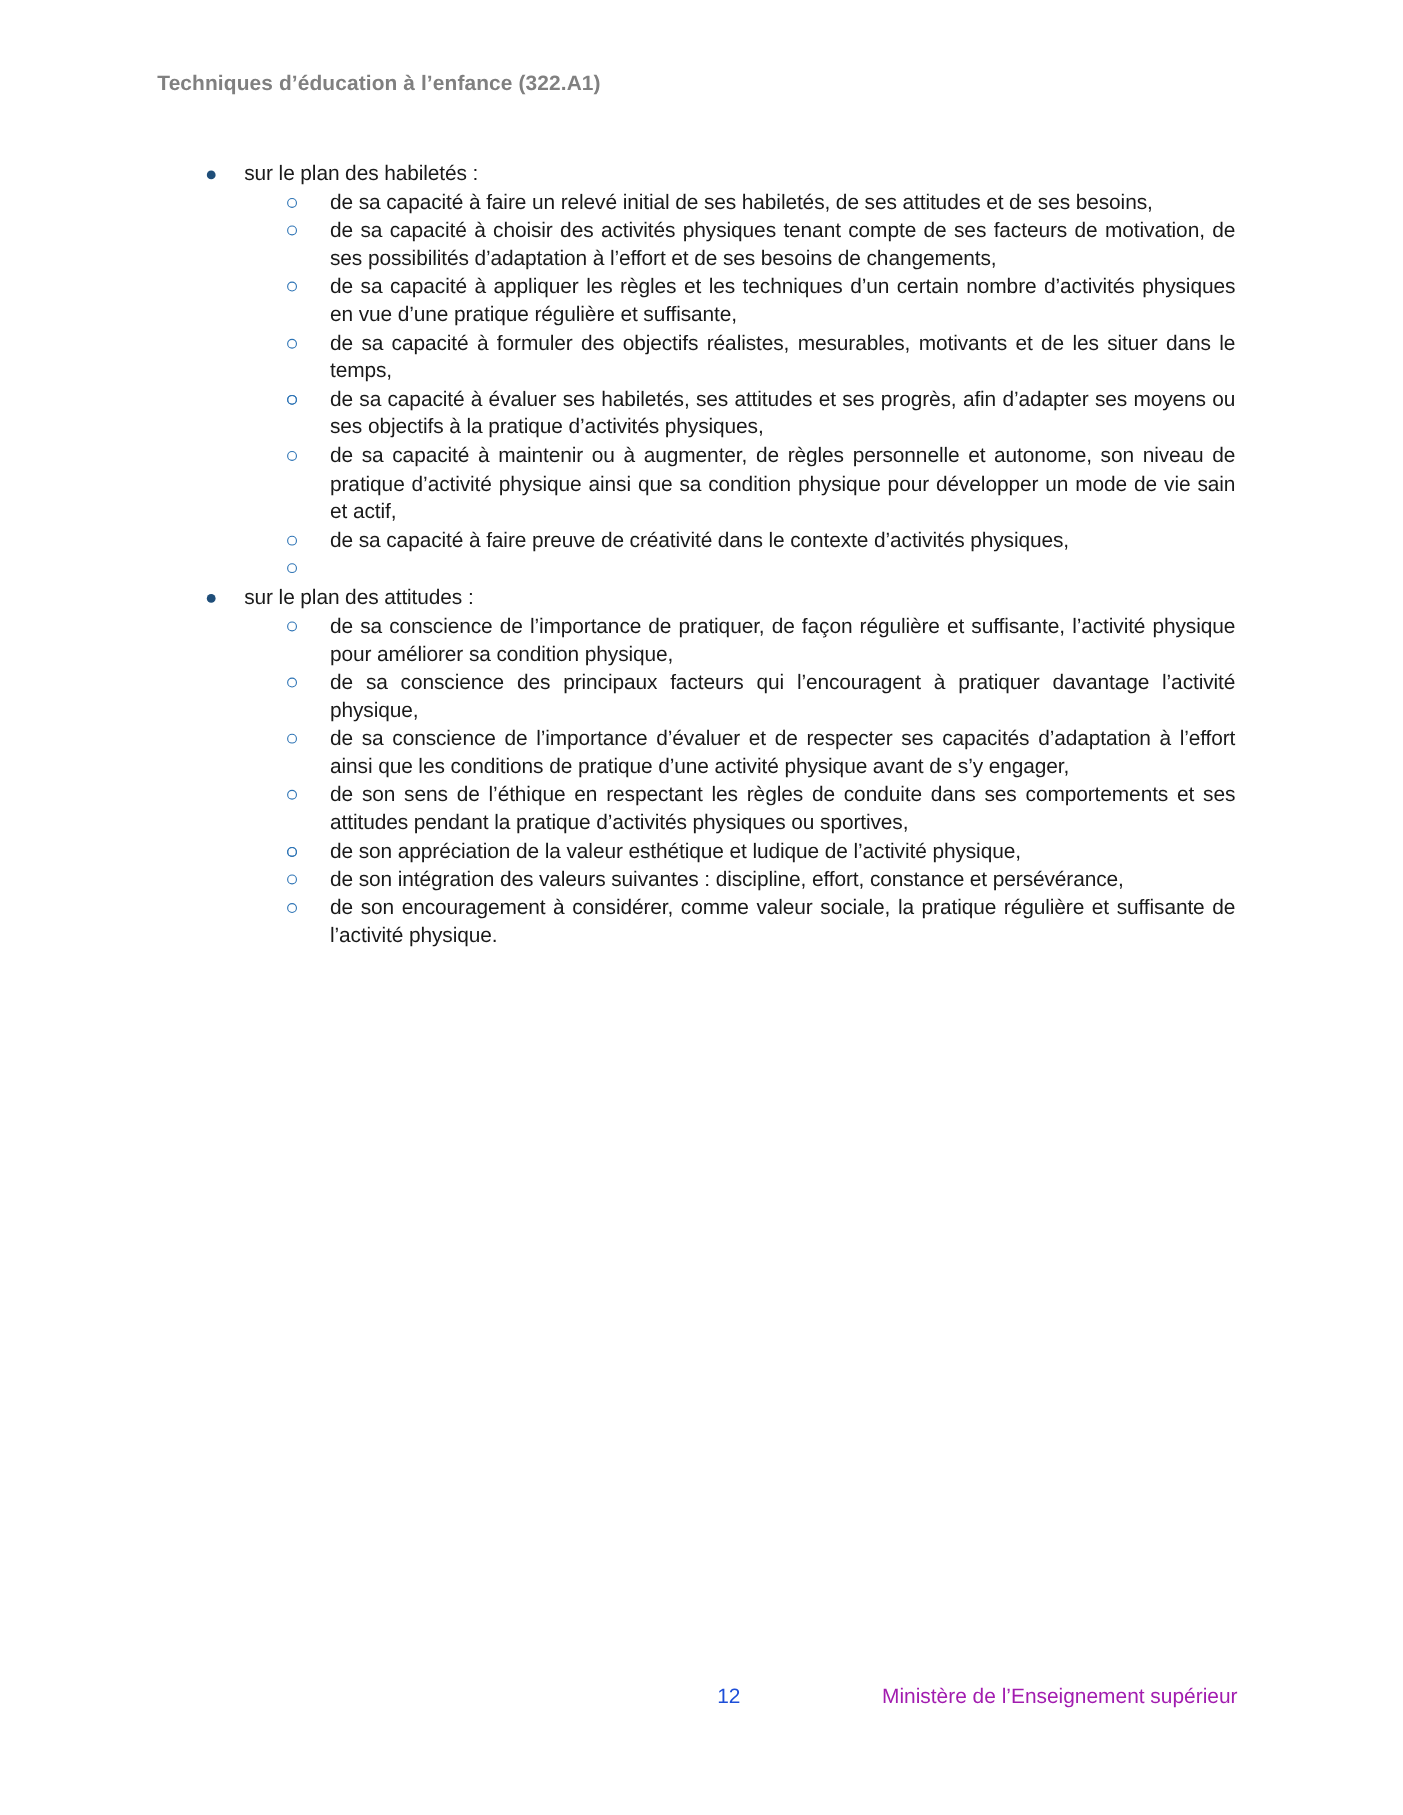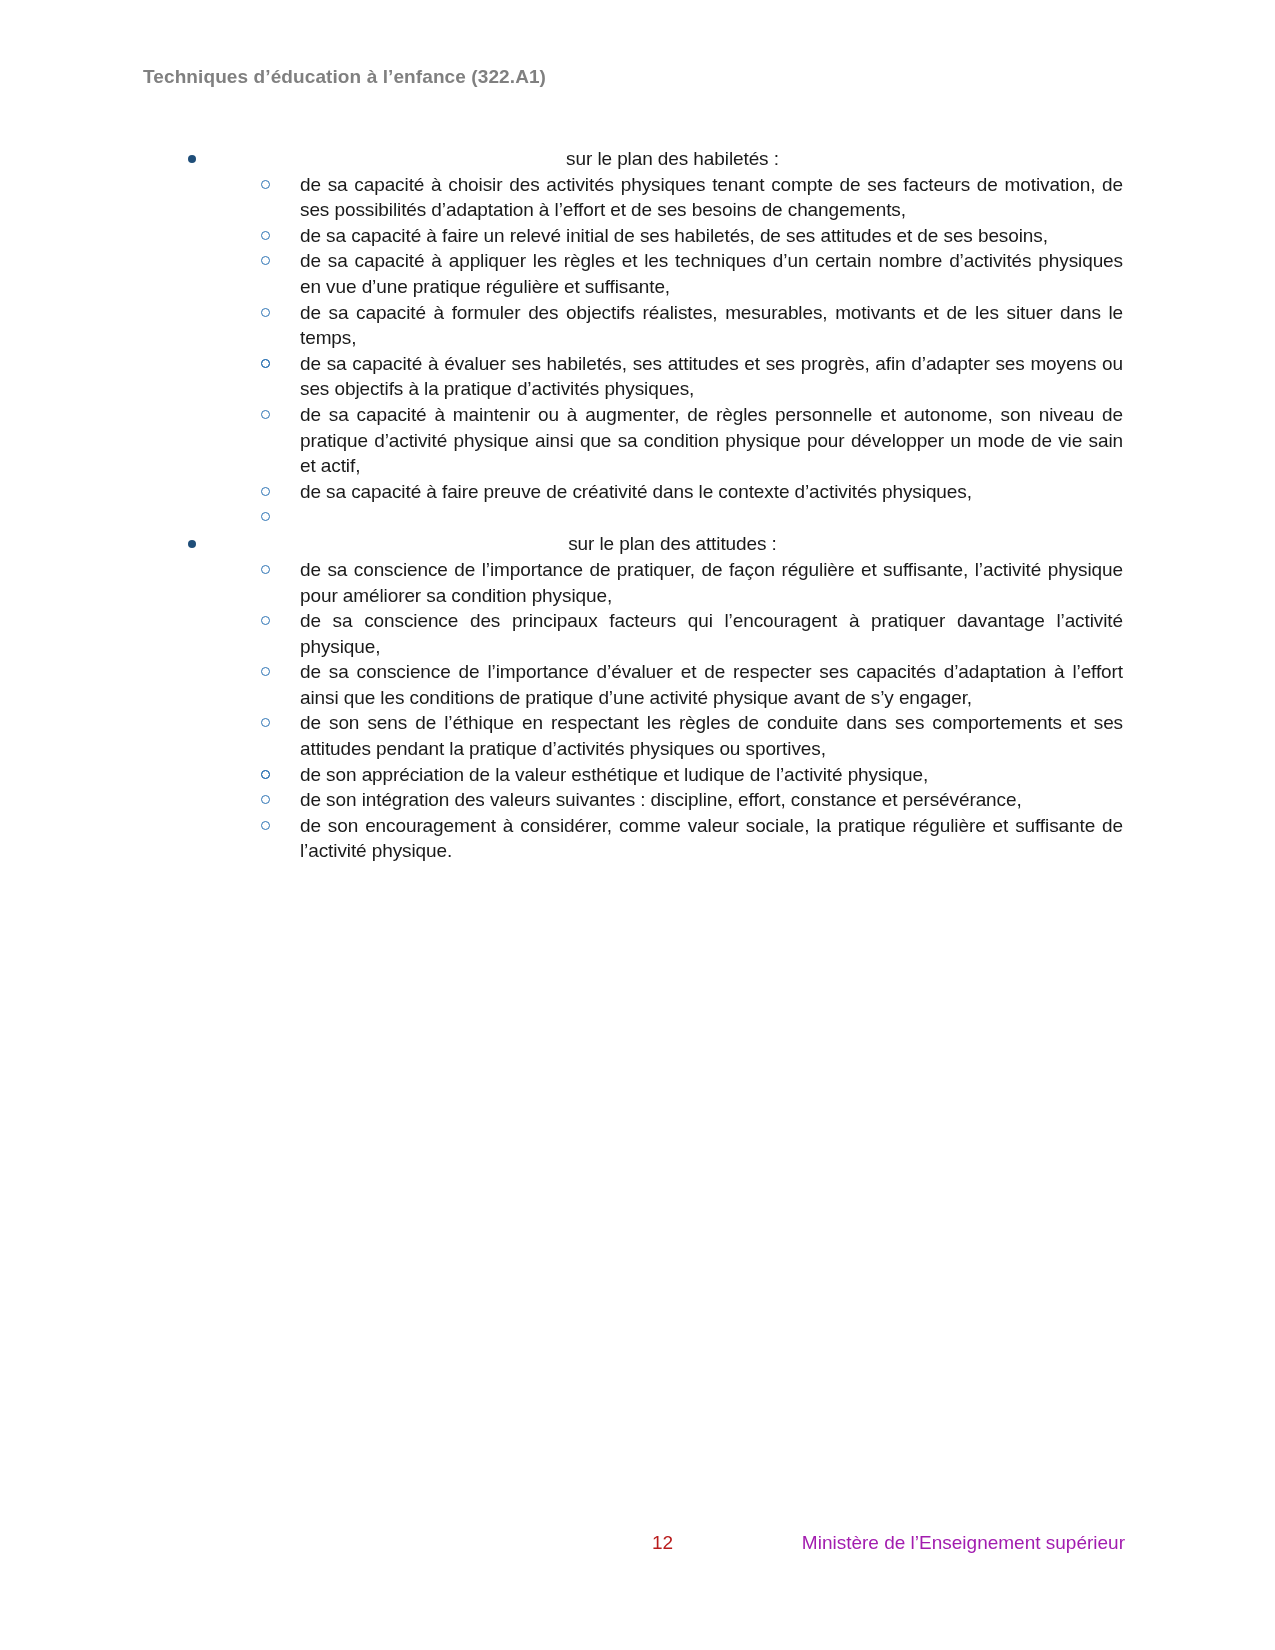--- a/index.html
+++ b/index.html
@@ -28,21 +28,20 @@
     width: 980px;
     font-size: 19px;
     line-height: 25.6px;
     letter-spacing: -0.1px;
   }
   .bullet-section { margin: 0; }
   .bullet-section + .bullet-section { margin-top: 27px; }
   .l1-row {
     position: relative;
     padding-left: 79px;
-    text-align: center;
   }
   .dot {
     position: absolute;
     left: 45px;
     top: 9px;
     width: 8px;
     height: 8px;
     border-radius: 50%;
     background: #1f4e79;
   }
@@ -67,21 +66,21 @@
     left: 143px;
     top: 1532px;
     width: 982px;
     height: 26px;
     font-size: 19px;
   }
   .page-num {
     position: absolute;
     left: 509px;
     top: 0;
-    color: #b91c1c;
+    color: #1d4ed8;
   }
   .ministry {
     position: absolute;
     right: 0;
     top: 0;
     color: #a21caf;
   }
 </style>
 </head>
 <body>
@@ -94,25 +93,25 @@
 
   <div class="content">
 
     <section class="bullet-section">
       <div class="l1-row">
         <span class="dot"></span>
         <span>sur le plan des habiletés :</span>
       </div>
       <div class="l2-row">
           <span class="ring"></span>
-          <p>de sa capacité à choisir des activités physiques tenant compte de ses facteurs de motivation, de ses possibilités d’adaptation à l’effort et de ses besoins de changements,</p>
+          <p>de sa capacité à faire un relevé initial de ses habiletés, de ses attitudes et de ses besoins,</p>
         </div>
       <div class="l2-row">
           <span class="ring"></span>
-          <p>de sa capacité à faire un relevé initial de ses habiletés, de ses attitudes et de ses besoins,</p>
+          <p>de sa capacité à choisir des activités physiques tenant compte de ses facteurs de motivation, de ses possibilités d’adaptation à l’effort et de ses besoins de changements,</p>
         </div>
       <div class="l2-row">
           <span class="ring"></span>
           <p>de sa capacité à appliquer les règles et les techniques d’un certain nombre d’activités physiques en vue d’une pratique régulière et suffisante,</p>
         </div>
       <div class="l2-row">
           <span class="ring"></span>
           <p>de sa capacité à formuler des objectifs réalistes, mesurables, motivants et de les situer dans le temps,</p>
         </div>
       <div class="l2-row">

